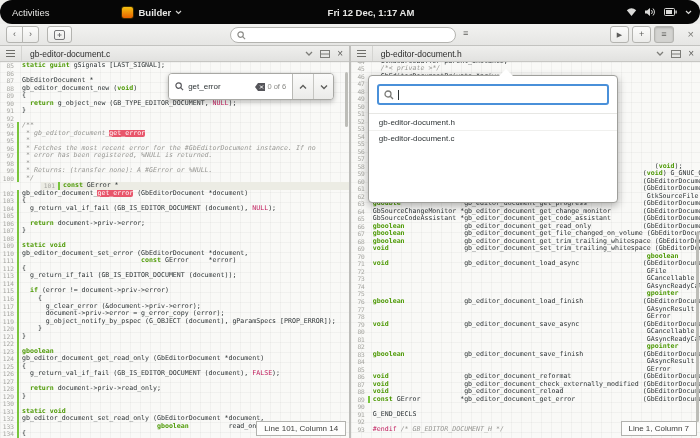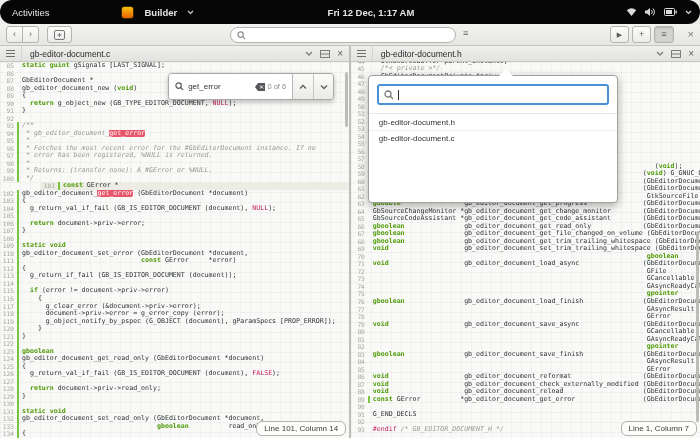--- a/index.html
+++ b/index.html
@@ -4,21 +4,21 @@
 <style>
   html,body{margin:0;padding:0;background:#444;}
   *{box-sizing:border-box;}
   .screen{position:relative;width:700px;height:438px;overflow:hidden;
           font-family:"Liberation Sans",sans-serif;background:#ededeb;}
 
   
   .topbar{position:relative;height:24px;background:#060606;color:#e6e6e4;
           display:flex;align-items:center;font-size:9.5px;border-radius:12px;}
   .tb-activities{padding:0 12px;cursor:default;}
-  .tb-app{display:flex;align-items:center;gap:10px;margin-left:60px;font-weight:bold;}
+  .tb-app{display:flex;align-items:center;gap:4px;margin-left:60px;font-weight:bold;}
   .app-icon{width:13px;height:13px;border-radius:3px;
             background:linear-gradient(#f5c211,#e66100);border:1px solid #3a2a00;}
   .tb-caret{font-size:7px;color:#cfcfcd;}
   .tb-clock{position:absolute;left:0;right:0;text-align:center;font-weight:bold;pointer-events:none;margin-left:42px;}
   .tb-tray{position:absolute;right:8px;top:0;height:24px;display:flex;align-items:center;gap:8px;}
   .tray-svg{display:block;}
 
   
   .toolbar{position:relative;height:22px;background:linear-gradient(#f2f2f0,#e6e6e4);
            border-bottom:1px solid #c3c3c0;display:flex;align-items:center;padding:0 6px;}
@@ -88,21 +88,21 @@
            border-left:7px solid transparent;border-right:7px solid transparent;border-bottom:7px solid #fff;}
   .po-entry{margin:8px;height:21px;border:2px solid #4a90d9;border-radius:3px;background:#fff;
             display:flex;align-items:center;gap:4px;padding:0 5px;}
   .caret{width:1px;height:10px;background:#2e3436;}
   .po-list{border-top:1px solid #e7e7e4;}
   .po-item{height:16px;display:flex;align-items:center;padding-left:10px;font-size:8px;color:#2e3436;}
   .po-item + .po-item{border-top:1px solid #f0f0ee;}
 
   
   .statusbox{position:absolute;bottom:2px;right:3px;background:#fdfdfc;border:1px solid #b2b2ae;
-             border-radius:6px;padding:2px 7px;font-size:8px;color:#3d3d3b;margin-left:40px;}
+             border-radius:0;padding:2px 7px;font-size:8px;color:#3d3d3b;margin-left:40px;}
 
   svg{display:block;}
 </style>
 </head>
 <body>
 
 <div class="screen">
 
   <div class="topbar">
     <span class="tb-activities">Activities</span>

